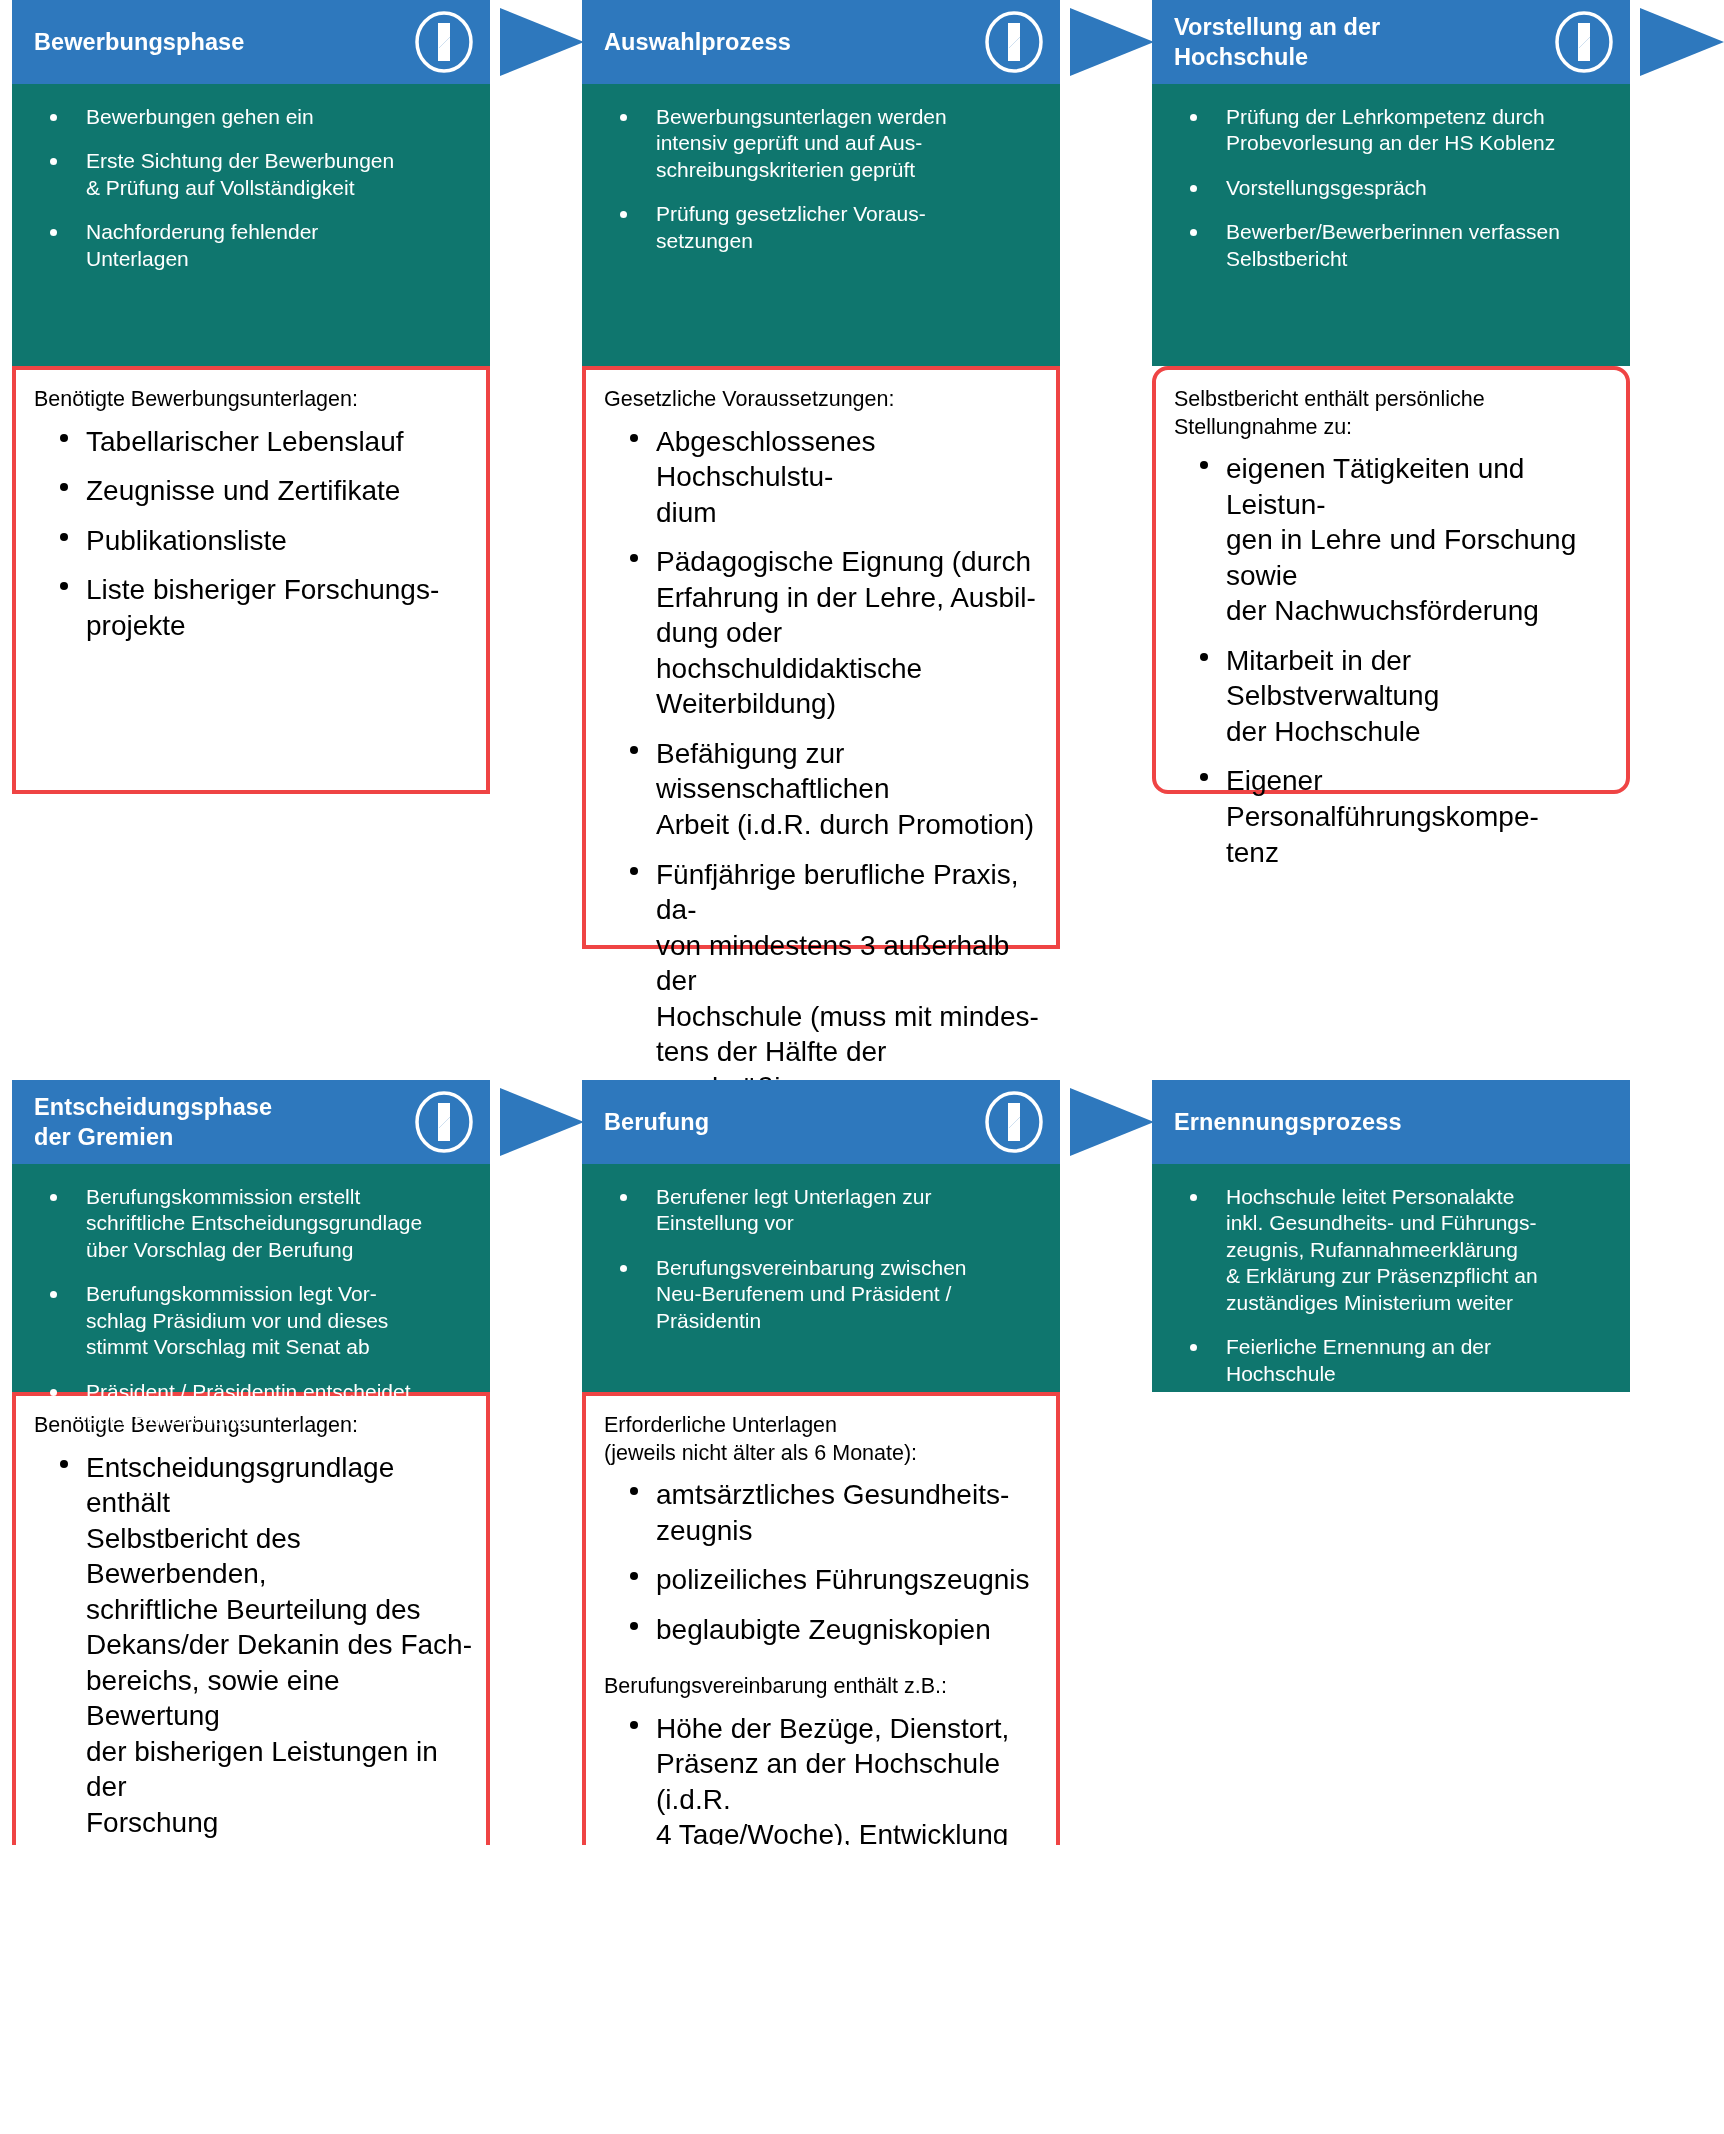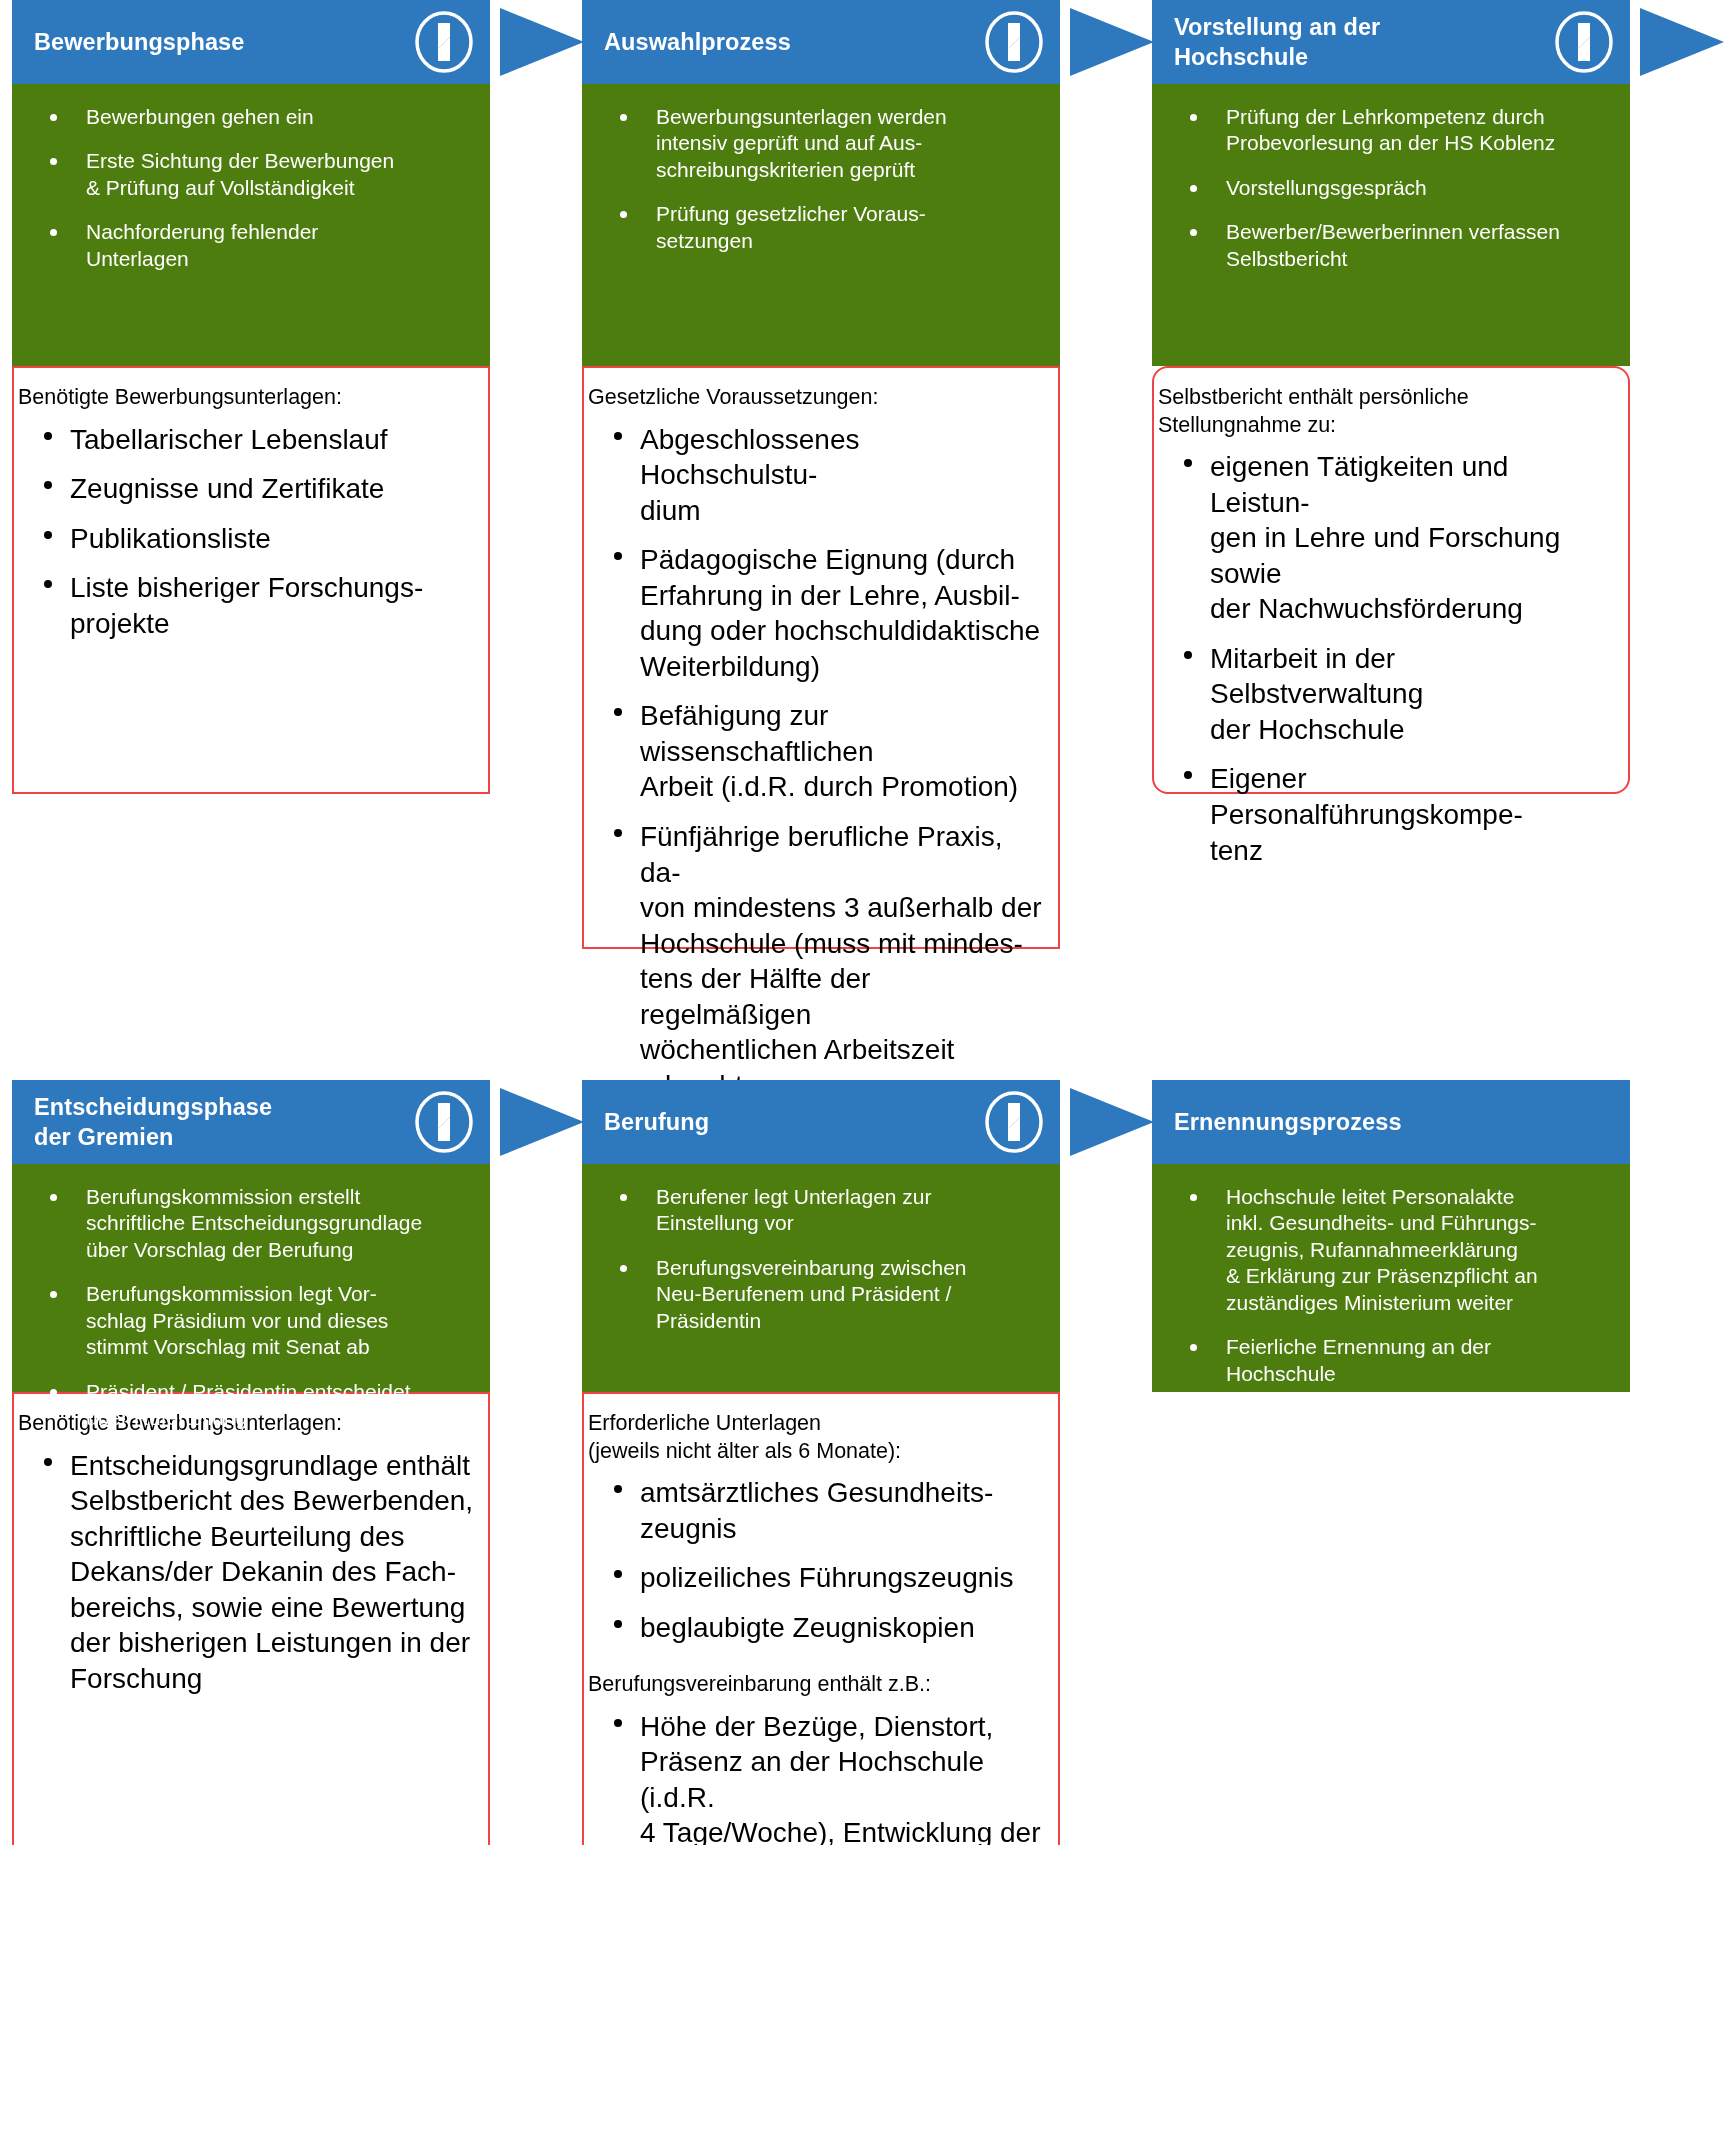--- a/index.html
+++ b/index.html
@@ -69,21 +69,21 @@
     top: 0;
     left: 486px;
     width: 92px;
     height: 84px;
     pointer-events: none;
   }
   .arrow svg { display: block; }
 
   
   .phase-body {
-    background: #4d7c0f;
+    background: #0f766e;
     padding: 20px 18px 18px 18px;
   }
   .body-h1 { height: 282px; }
   .body-h2 { height: 228px; }
 
   ul.bullets {
     list-style: none;
     margin: 0;
     padding: 0;
   }
@@ -102,23 +102,23 @@
     left: 20px;
     top: 10px;
     width: 7px;
     height: 7px;
     border-radius: 50%;
     background: #ffffff;
   }
 
   
   .detail-box {
-    border: 2px solid #ef4444;
+    border: 4px solid #ef4444;
     background: #ffffff;
-    padding: 16px 14px 14px 4px;
+    padding: 16px 14px 14px 18px;
     color: #000000;
   }
   .detail-title {
     font-size: 21.5px;
     line-height: 1.28;
     margin-bottom: 10px;
     white-space: pre-line;
   }
   ul.dbullets {
     list-style: none;

